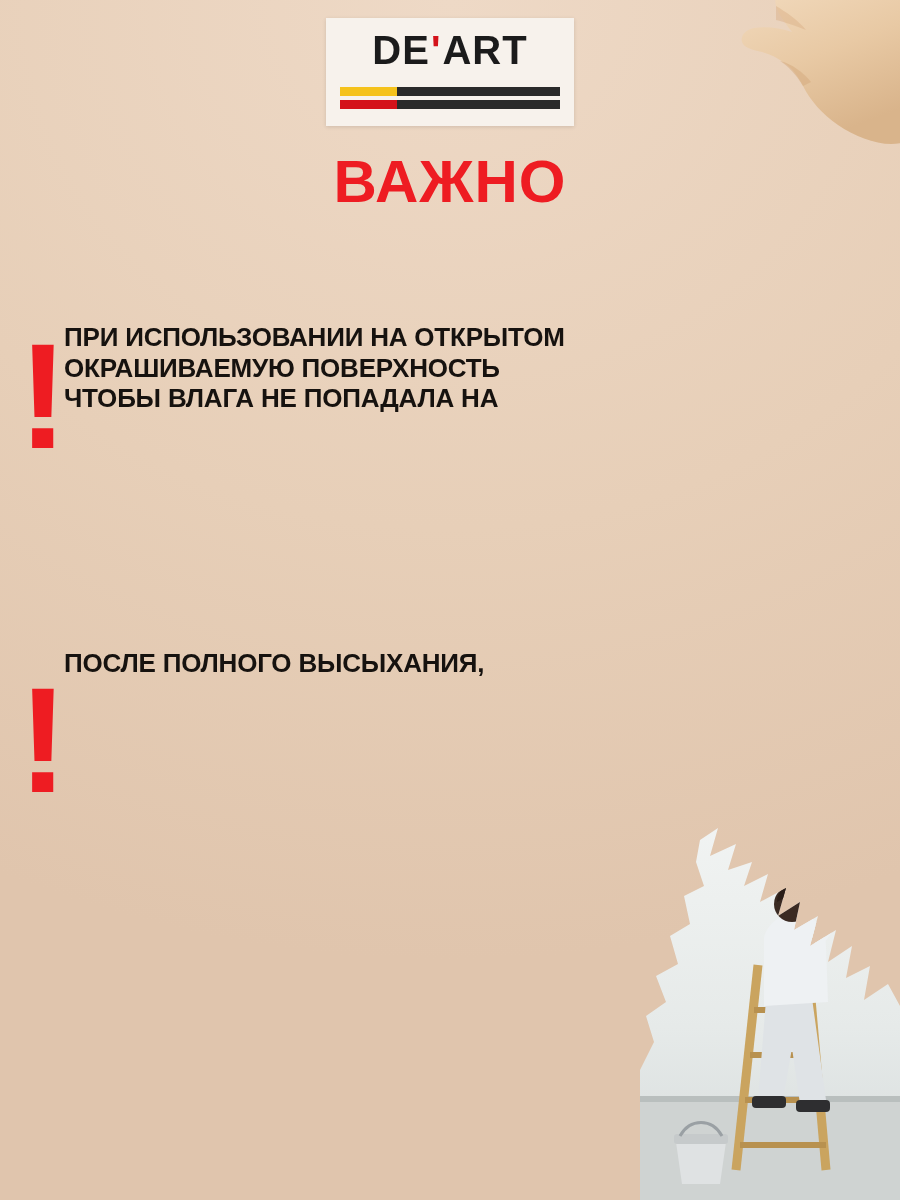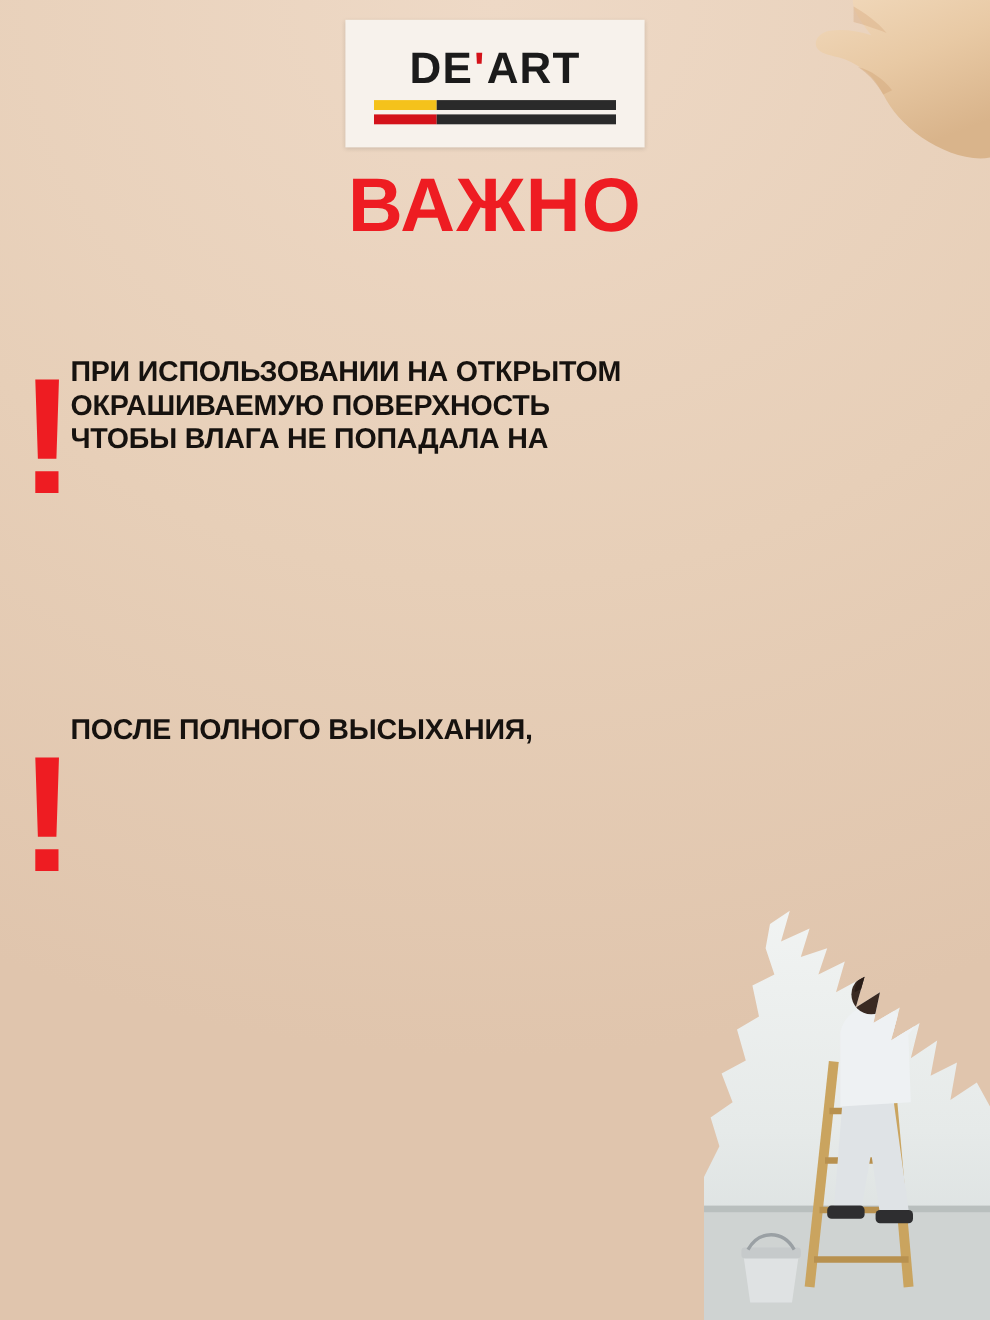--- a/index.html
+++ b/index.html
@@ -23,28 +23,28 @@
       radial-gradient(120% 80% at 50% 0%, #eed9c6 0%, #e7cfb8 55%, #e0c5ad 100%);
   }
 
   
   .logo-wrap {
     position: absolute;
     top: 18px;
     left: 50%;
     transform: translateX(-50%);
     width: 248px;
-    height: 92px;
+    height: 108px;
     background: #f7f2ec;
     box-shadow: 0 1px 4px rgba(0,0,0,.12);
     display: flex;
     flex-direction: column;
     align-items: stretch;
     justify-content: flex-start;
-    padding: 12px;
+    padding: 0;
     z-index: 5;
   }
   .logo-text {
     flex: 0 0 56px;
     display: flex;
     align-items: center;
     justify-content: center;
     font-weight: 800;
     font-size: 40px;
     letter-spacing: 1px;
@@ -83,21 +83,21 @@
     pointer-events: none;
   }
 
   
   .headline {
     position: absolute;
     top: 152px;
     left: 0;
     right: 0;
     text-align: center;
-    font-size: 69px;
+    font-size: 60px;
     line-height: 1;
     font-weight: 800;
     color: #ee1c22;
     letter-spacing: 1px;
     z-index: 6;
   }
 
   
   .block {
     position: absolute;

